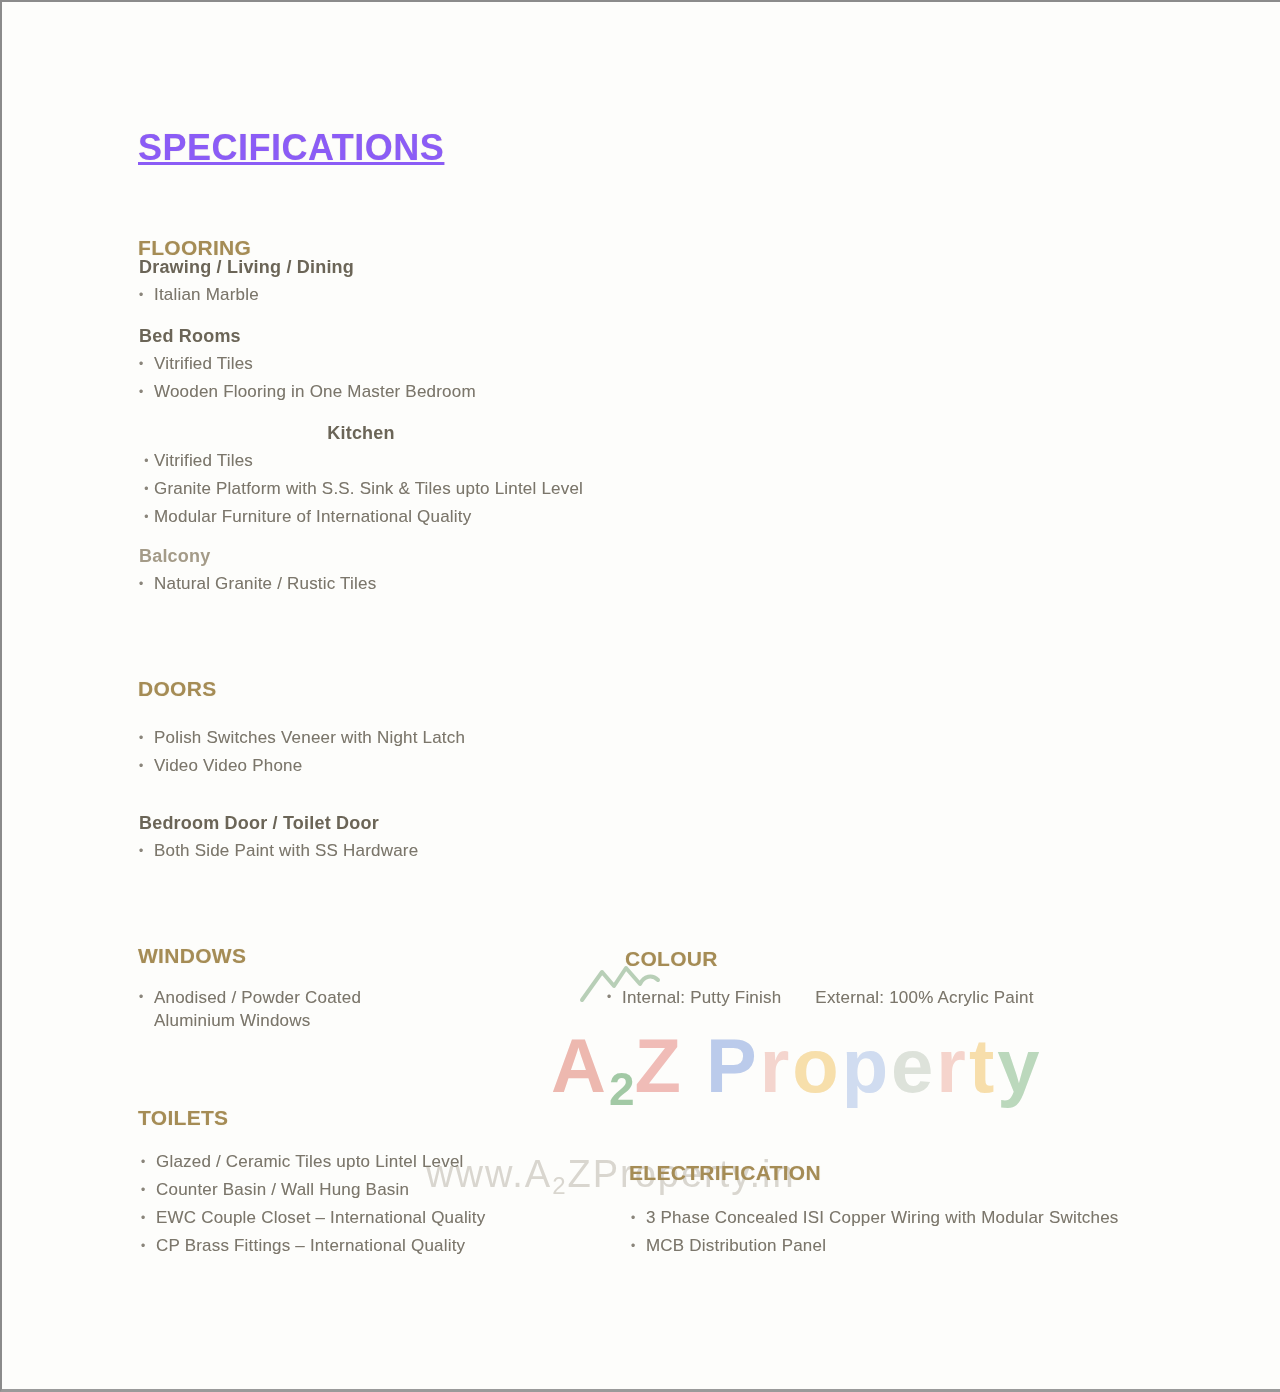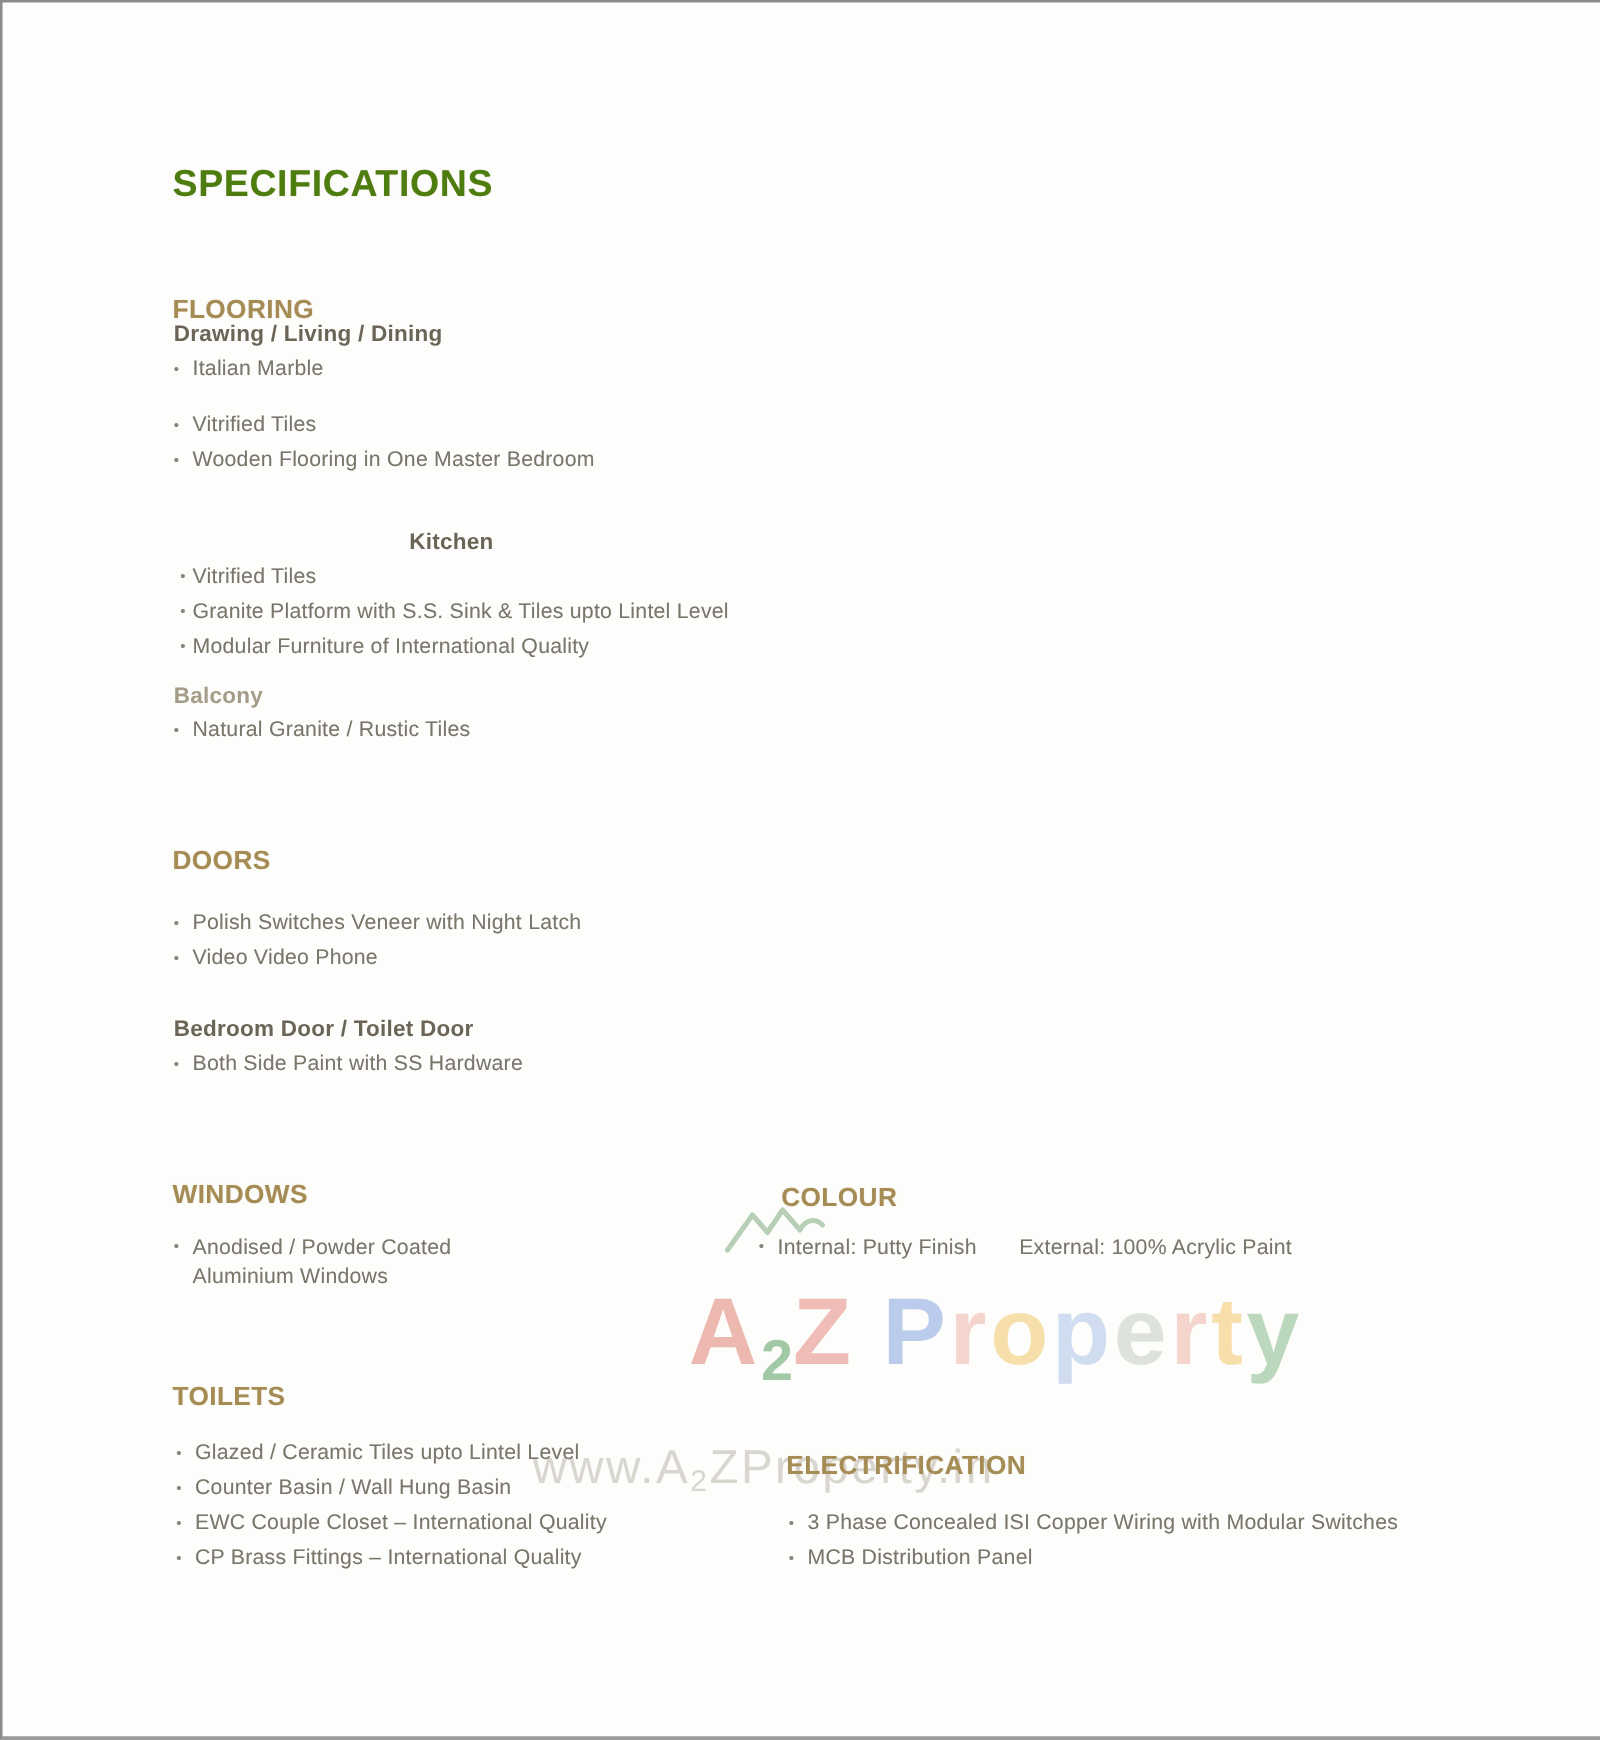--- a/index.html
+++ b/index.html
@@ -18,23 +18,24 @@
     box-sizing: border-box;
     pointer-events: none;
   }
   .layer { position: absolute; left: 0; top: 0; width: 100%; height: 100%; }
   .wm-layer { z-index: 0; }
   .content-layer { z-index: 1; }
 
   .abs { position: absolute; }
 
   .page-title {
-    font-size: 30px; font-weight: bold; color: #4d7c0f;
+    font-size: 36px; font-weight: bold; color: #8b5cf6;
     letter-spacing: 0.5px; line-height: 36px;
     text-shadow: 0 0 1px rgba(165,137,79,0.35);
+    text-decoration: underline;
   }
   .sec-heading {
     font-size: 21px; font-weight: bold; color: #a58c55;
     letter-spacing: 0.3px; line-height: 26px;
     text-shadow: 0 0 1px rgba(165,140,85,0.3);
   }
   .sub-heading {
     font-size: 18px; font-weight: bold; color: #6b6557;
     line-height: 24px; letter-spacing: 0.2px;
   }
@@ -96,20 +97,21 @@
     <div class="sub-heading">Drawing / Living / Dining</div>
     <div class="bullets">
       <div class="row">
         <span class="dot">•</span>
         <span class="txt">Italian Marble</span>
       </div>
     </div>
   </div>
 
   <div class="abs group" style="left:139px; top:324px;">
+    <div class="sub-heading">Bed Rooms</div>
     <div class="bullets">
       <div class="row">
         <span class="dot">•</span>
         <span class="txt">Vitrified Tiles</span>
       </div>
       <div class="row">
         <span class="dot">•</span>
         <span class="txt">Wooden Flooring in One Master Bedroom</span>
       </div>
     </div>

